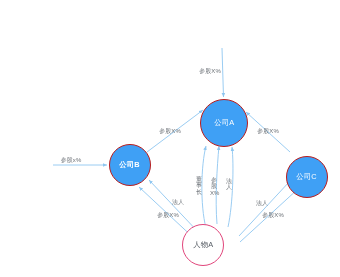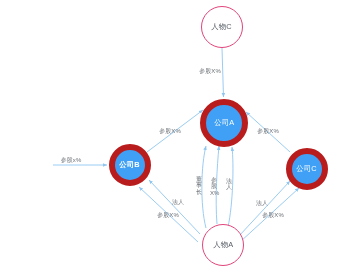--- a/index.html
+++ b/index.html
@@ -32,21 +32,21 @@
     border-radius: 50%;
     box-sizing: border-box;
     display: flex;
     align-items: center;
     justify-content: center;
     text-align: center;
     line-height: 1;
   }
   .node-company {
     background: #3fa0f5;
-    border: 6px solid #b91c1c;
+    border: 1px solid #b91c1c;
     color: #ffffff;
     font-size: 7.5px;
     text-align: right;
   }
   .node-person {
     background: #ffffff;
     border: 1.2px solid #e1457b;
     color: #555b63;
     font-size: 7.5px;
   }
@@ -98,38 +98,35 @@
       <path d="M 228 227 C 233 204, 234 165, 232 147"></path>
 
       <line x1="200" y1="234" x2="149" y2="180"></line>
       <line x1="198" y1="242" x2="139" y2="187"></line>
 
       <line x1="239" y1="236" x2="290" y2="181"></line>
       <line x1="240" y1="242" x2="299" y2="188"></line>
     </g>
   </svg>
 
-  <div class="node node-person" style="left:201px; top:6px; width:42px; height:42px;">
-    <span class="node-label">人物C</span>
-  </div>
 
   <div class="node node-company" style="left:200px; top:99px; width:48px; height:48px;">
     <span class="node-label">公司A</span>
   </div>
 
   <div class="node node-company" style="left:109px; top:144px; width:42px; height:42px;font-weight:bold;">
     <span class="node-label">公司B</span>
   </div>
 
-  <div class="node node-company" style="left:286px; top:148px; width:42px; height:42px;">
+  <div class="node node-company" style="left:286px; top:156px; width:42px; height:42px;">
     <span class="node-label">公司C</span>
   </div>
 
 
-  <div class="node node-person" style="left:202px; top:224px; width:42px; height:42px;">
+  <div class="node node-person" style="left:182px; top:224px; width:42px; height:42px;">
     <span class="node-label">人物A</span>
   </div>
 
   <div class="edge-label" style="left:210px; top:71px;">参股X%</div>
 
   <div class="edge-label" style="left:170px; top:131px;">参股X%</div>
 
   <div class="edge-label" style="left:268px; top:131px;">参股X%</div>
 
   <div class="edge-label" style="left:71px; top:160px;">参股x%</div>

